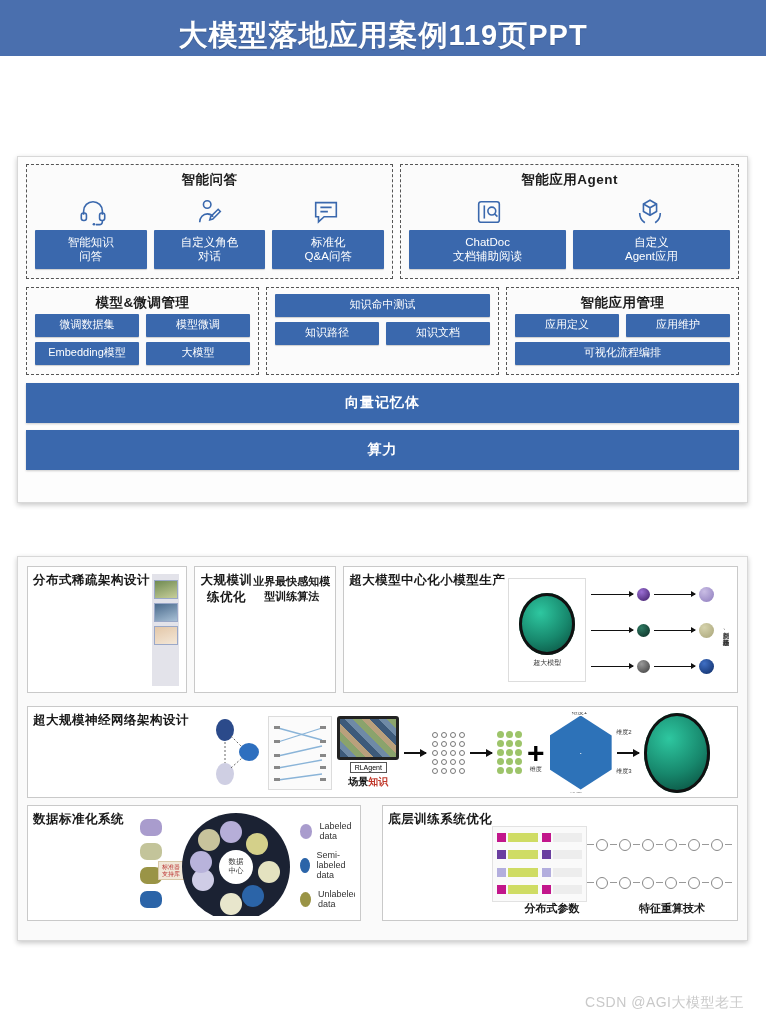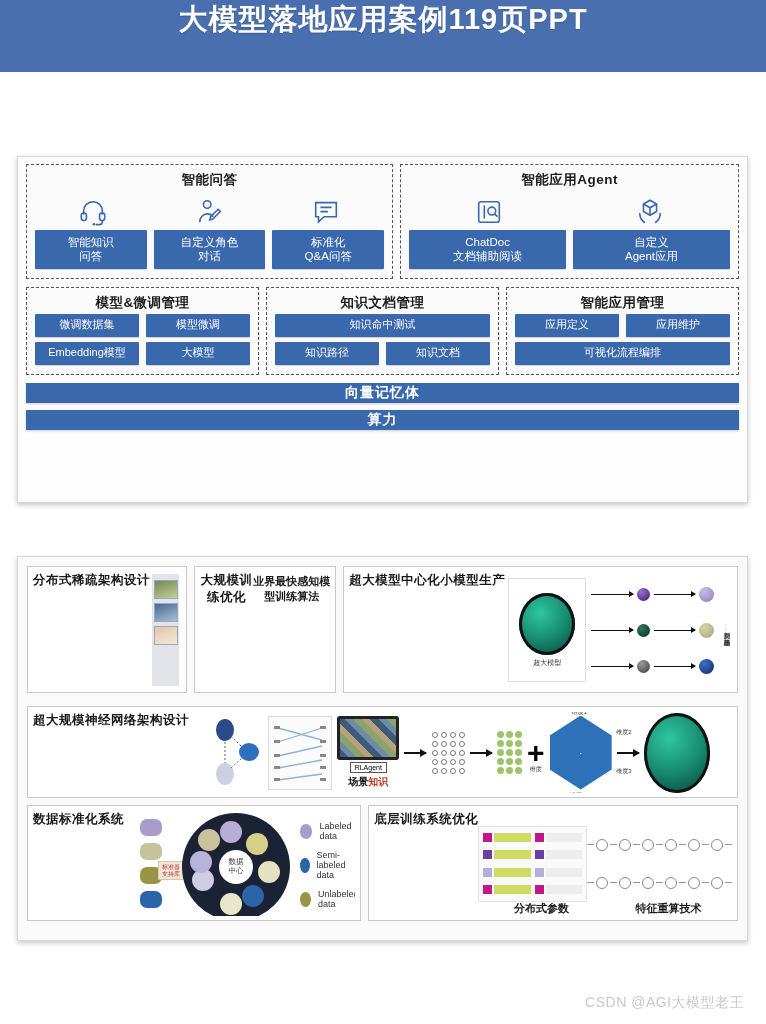--- a/index.html
+++ b/index.html
@@ -5,23 +5,23 @@
   * { box-sizing: border-box; margin: 0; padding: 0; }
   html, body {
     width: 766px; height: 1024px;
     background: #ffffff;
     font-family: "Liberation Sans", "DejaVu Sans", sans-serif;
     overflow: hidden;
   }
 
   
   .banner {
-    width: 766px; height: 72px;
+    width: 766px; height: 56px;
     background: #4a6fae;
-    display: flex; align-items: flex-start; justify-content: center;
+    display: flex; align-items: flex-end; justify-content: center;
   }
   .banner-title {
     color: #ffffff;
     font-size: 29px;
     font-weight: bold;
     letter-spacing: 1px;
     text-shadow: 0 1px 1px rgba(0,0,0,.18);
   }
 
   
@@ -80,21 +80,21 @@
   .mid-boxes .blue-box.full { height: 23px; font-size: 11px; }
 
   .bar-wide {
     margin-top: 8px;
     background: #3a68ad;
     color: #fff;
     text-align: center;
     font-size: 14px;
     font-weight: bold;
     letter-spacing: 1px;
-    height: 20px;
+    height: 40px;
     display: flex; align-items: center; justify-content: center;
     box-shadow: 0 1px 2px rgba(0,0,0,.2);
   }
   .bar-wide.second { margin-top: 7px; }
 
   
   #train-card {
     position: absolute;
     left: 17px; top: 556px;
     width: 731px; height: 385px;
@@ -119,23 +119,23 @@
     text-align: center;
     font-weight: bold;
     font-size: 11px;
     color: #1a1a1a;
     margin-top: 2px;
   }
   .t-row1 { display: flex; gap: 7px; height: 127px; }
   .t-row1 .p1 { width: 22.5%; }
   .t-row1 .p2 { width: 20%; }
   .t-row1 .p3 { width: 23%; }
-  .t-row1 .p4 { flex: 1; font-family: Liberation Mono, monospace; }
+  .t-row1 .p4 { flex: 1; }
   .t-row2 { margin-top: 13px; height: 92px; }
-  .t-row3 { display: flex; gap: 7px; margin-top: 7px; height: 116px; }
+  .t-row3 { display: flex; gap: 21px; margin-top: 7px; height: 116px; }
   .t-row3 .p5 { width: 47%; }
   .t-row3 .p6 { flex: 1; }
   .art { flex: 1; position: relative; overflow: hidden; }
 
   
   .thumbs { position:absolute; left:4px; top:8px; display:flex; flex-direction:column; gap:4px; }
   .thumb { width: 24px; height: 19px; border: 1px solid #9aa8c8; }
   .th1 { background: linear-gradient(160deg,#6f8a52,#c8cf9a); }
   .th2 { background: linear-gradient(160deg,#4a6a8c,#a8c0d6); }
   .th3 { background: linear-gradient(160deg,#e3c7a8,#f3e7d8); }
@@ -308,21 +308,20 @@
           <div class="blue-box">模型微调</div>
         </div>
         <div class="box-row">
           <div class="blue-box">Embedding模型</div>
           <div class="blue-box">大模型</div>
         </div>
       </div>
     </div>
 
     <div class="dashed-group">
-      <div class="group-title">知识文档管理</div>
       <div class="mid-boxes">
         <div class="blue-box full">知识命中测试</div>
         <div class="box-row">
           <div class="blue-box">知识路径</div>
           <div class="blue-box">知识文档</div>
         </div>
       </div>
     </div>
 
     <div class="dashed-group">

